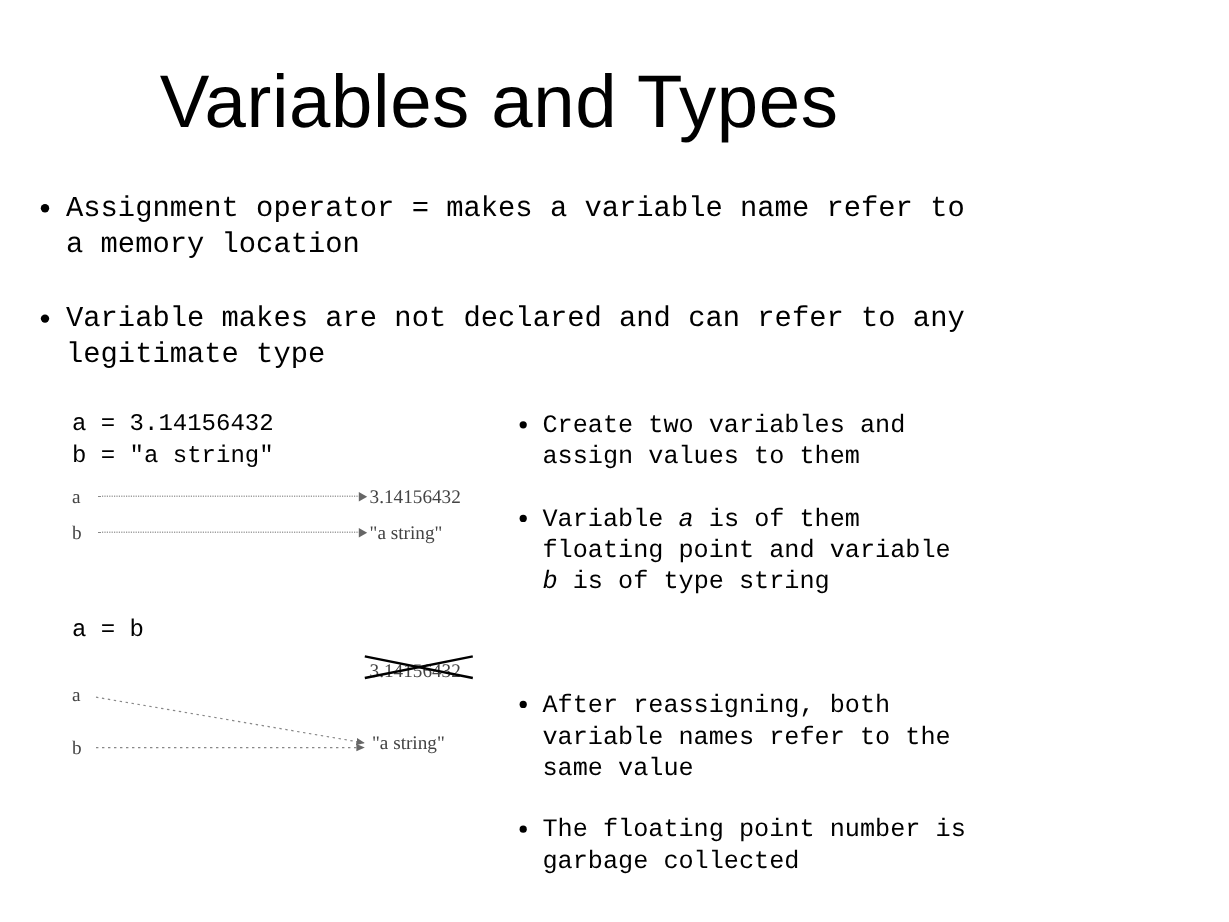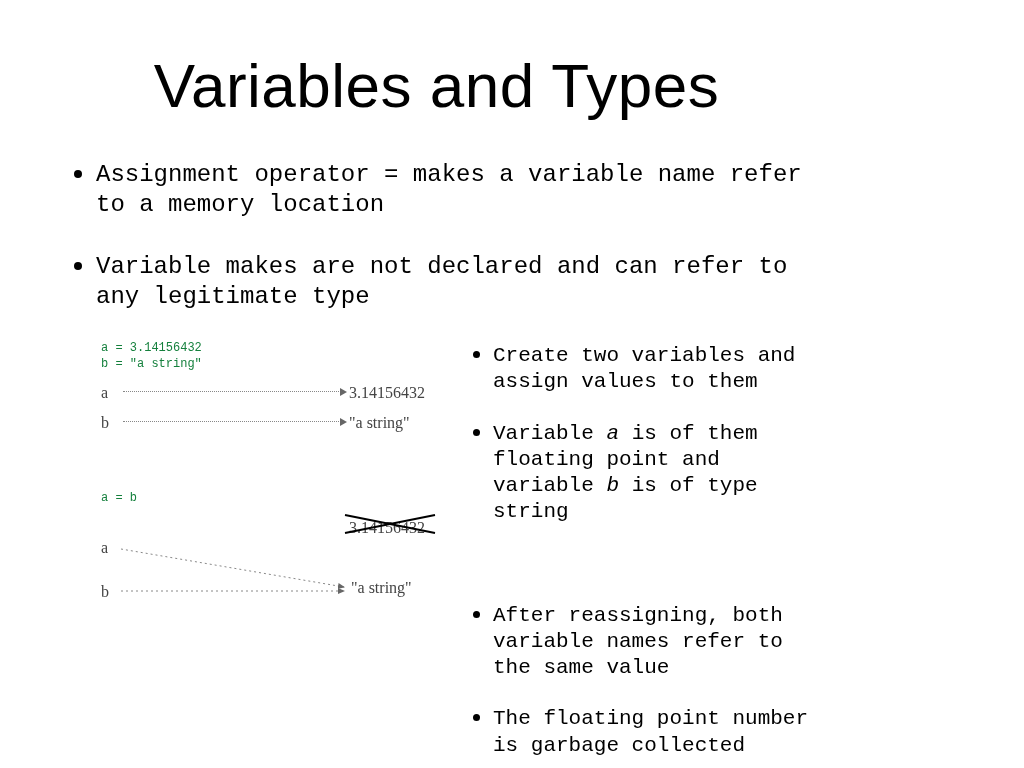--- a/index.html
+++ b/index.html
@@ -9,21 +9,21 @@
     height: 768px;
     background: #fff;
     font-family: Arial, Helvetica, sans-serif;
     color: #000;
   }
   .slide {
     position: relative;
     width: 857px;
     height: 768px;
     box-sizing: border-box;
-    padding: 40px 45px 0 61px;
+    padding: 40px 45px 0 20px;
   }
   .title {
     font-size: 62px;
     font-weight: 400;
     text-align: center;
     margin: 10px 0 35px 0;
     letter-spacing: 0.5px;
   }
   ul.main {
     list-style: disc;
@@ -48,22 +48,22 @@
 
   
   .diagram-col {
     width: 390px;
     padding-left: 40px;
     box-sizing: border-box;
   }
 
   .codeblock {
     font-family: "Courier New", Courier, monospace;
-    font-size: 12px;
-    color: #15803d;
+    font-size: 20px;
+    color: #000000;
     line-height: 1.35;
     margin-bottom: 6px;
   }
 
   .arrow-row {
     display: flex;
     align-items: center;
     margin: 12px 0;
     font-family: "Times New Roman", Times, serif;
     font-size: 16px;

